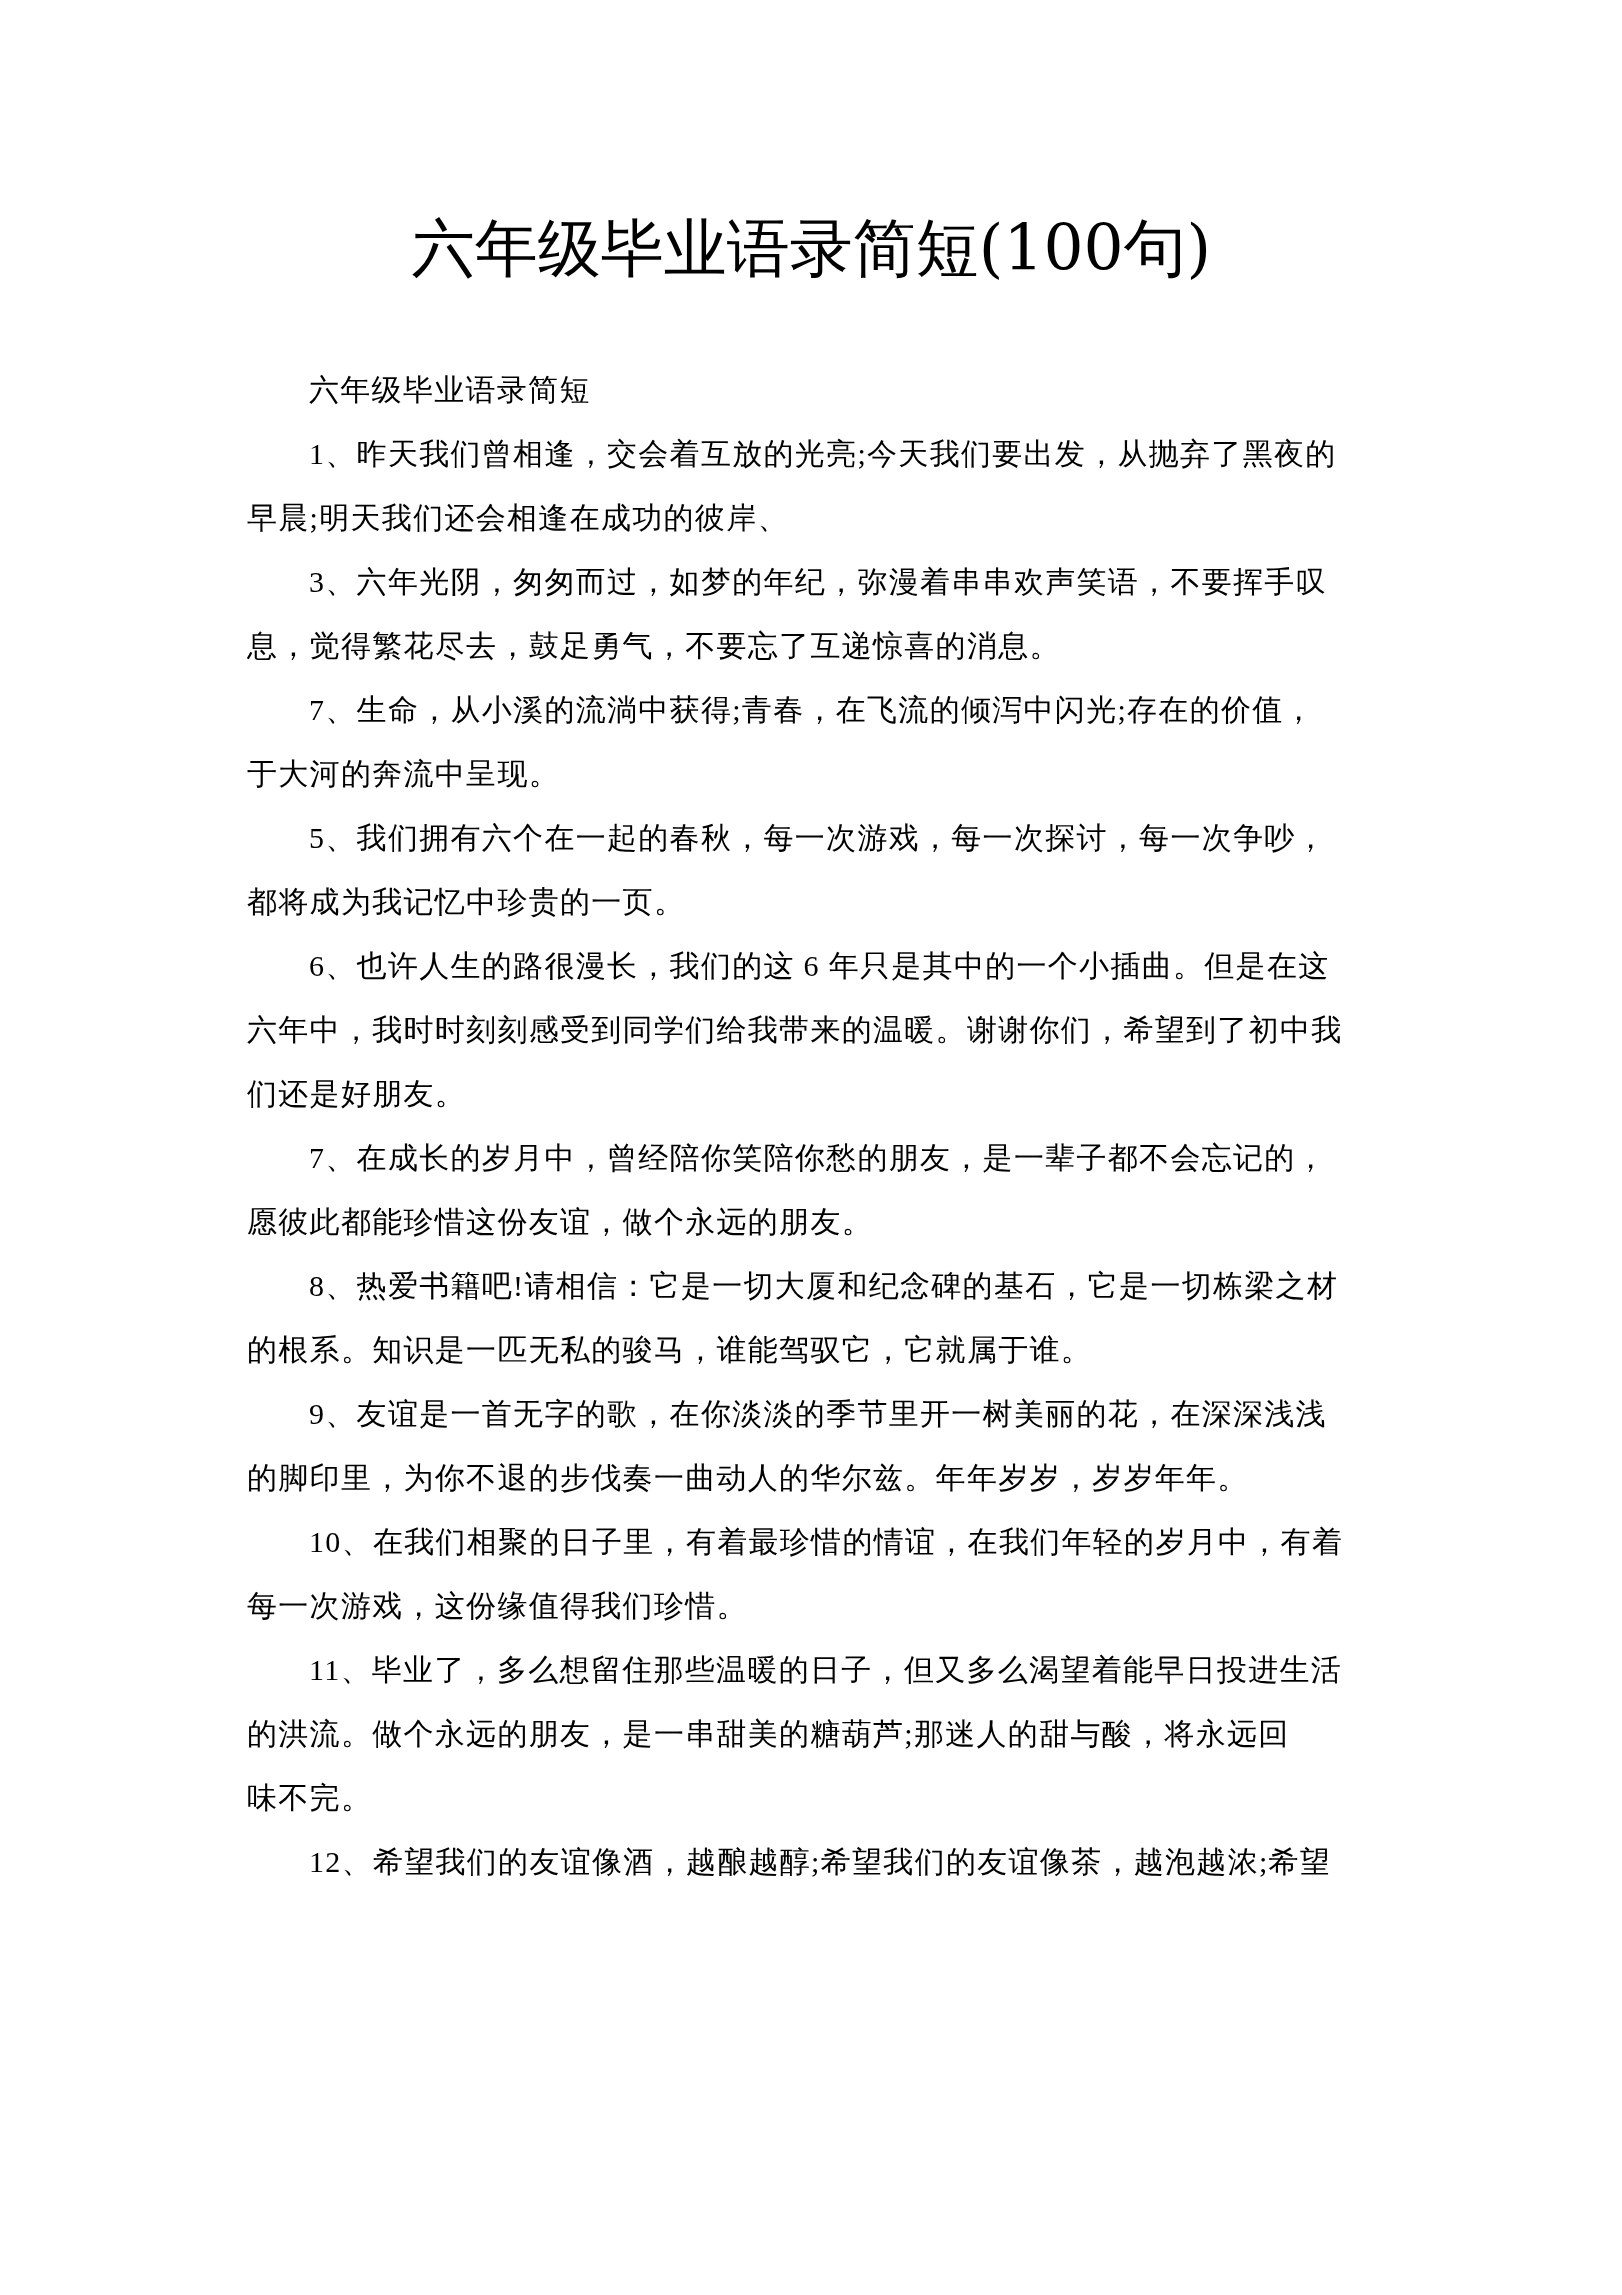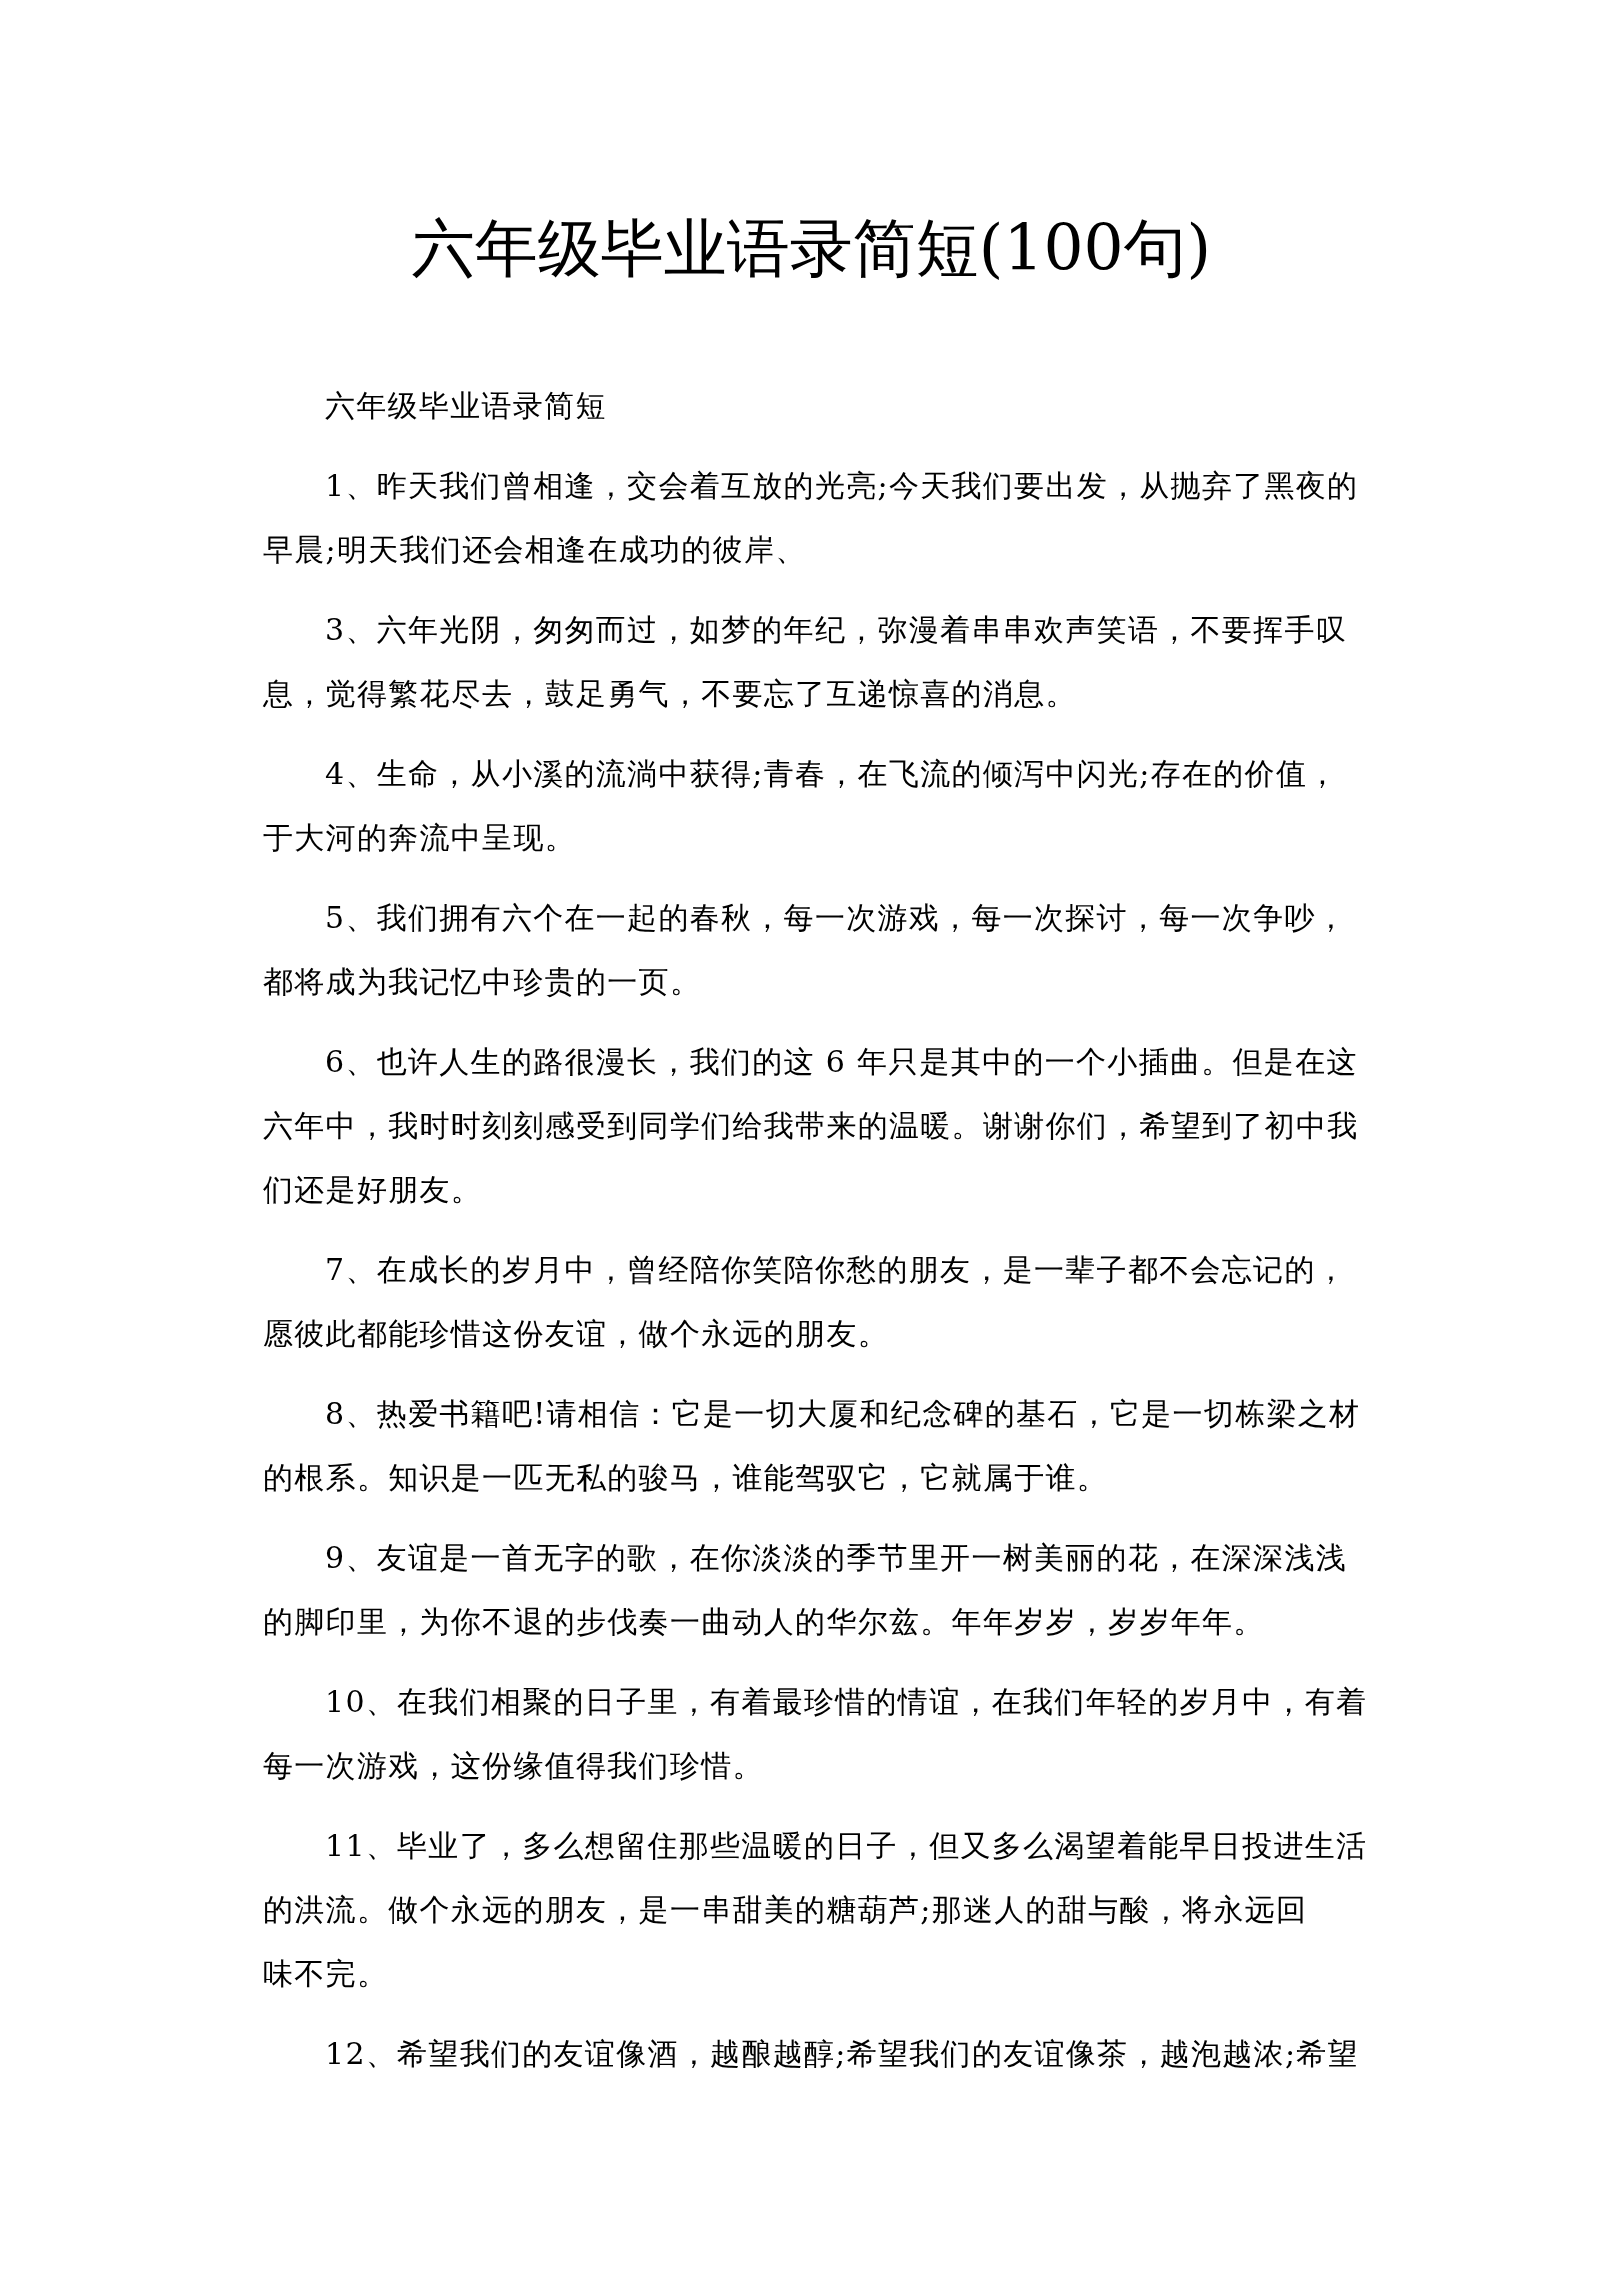--- a/index.html
+++ b/index.html
@@ -34,22 +34,23 @@
     letter-spacing: 0px;
     white-space: nowrap;
   }
   .body {
     position: absolute;
     left: 247px;
     top: 346px;
     width: 1139px;
   }
   .para {
-    margin: 16px;
+    margin: 0;
     padding: 0;
+    font-family: Liberation Serif, serif;
   }
   .line {
     display: block;
     height: 64px;
     line-height: 64px;
     font-size: 30px;
     white-space: nowrap;
     letter-spacing: 1.3px;
   }
   .line.first {
@@ -72,21 +73,21 @@
       <span class="line">早晨;明天我们还会相逢在成功的彼岸、</span>
     </div>
 
 
     <div class="para">
       <span class="line first">3、六年光阴，匆匆而过，如梦的年纪，弥漫着串串欢声笑语，不要挥手叹</span>
       <span class="line">息，觉得繁花尽去，鼓足勇气，不要忘了互递惊喜的消息。</span>
     </div>
 
     <div class="para">
-      <span class="line first">4、生命，从小溪的流淌中获得;青春，在飞流的倾泻中闪光;存在的价值，</span>
+      <span class="line first">7、生命，从小溪的流淌中获得;青春，在飞流的倾泻中闪光;存在的价值，</span>
       <span class="line">于大河的奔流中呈现。</span>
     </div>
 
     <div class="para">
       <span class="line first">5、我们拥有六个在一起的春秋，每一次游戏，每一次探讨，每一次争吵，</span>
       <span class="line">都将成为我记忆中珍贵的一页。</span>
     </div>
 
     <div class="para">
       <span class="line first">6、也许人生的路很漫长，我们的这 6 年只是其中的一个小插曲。但是在这</span>

